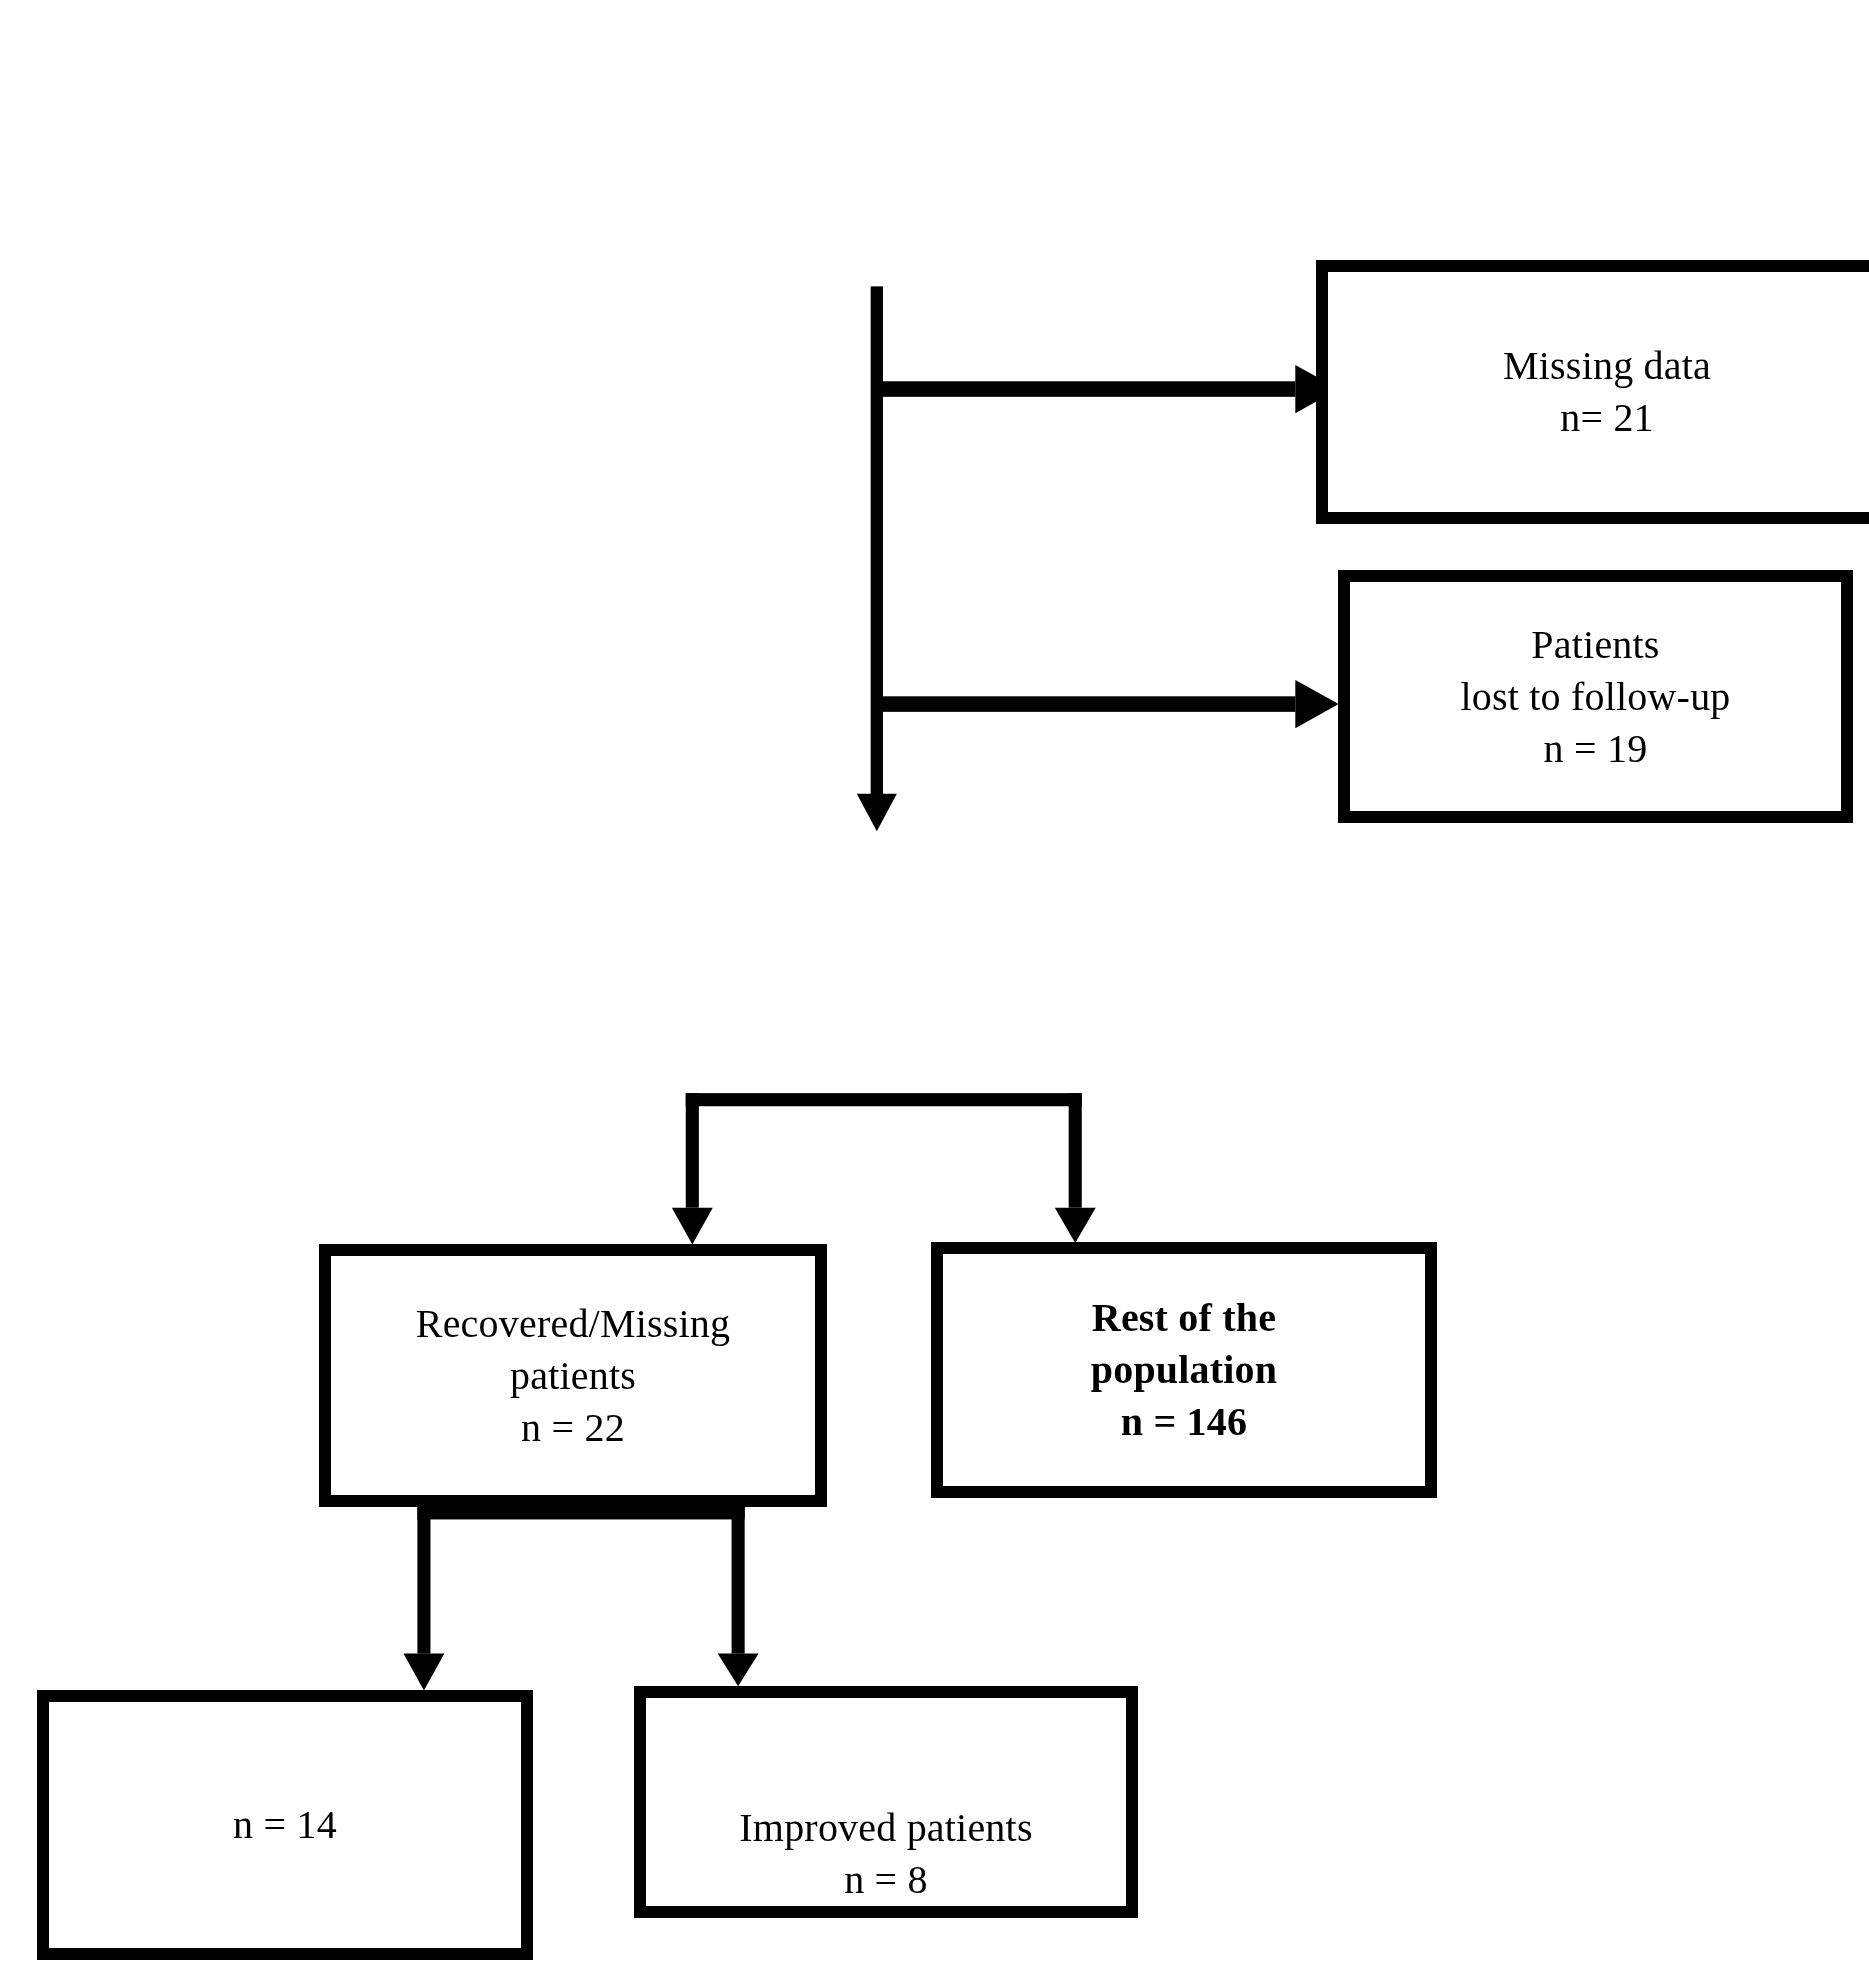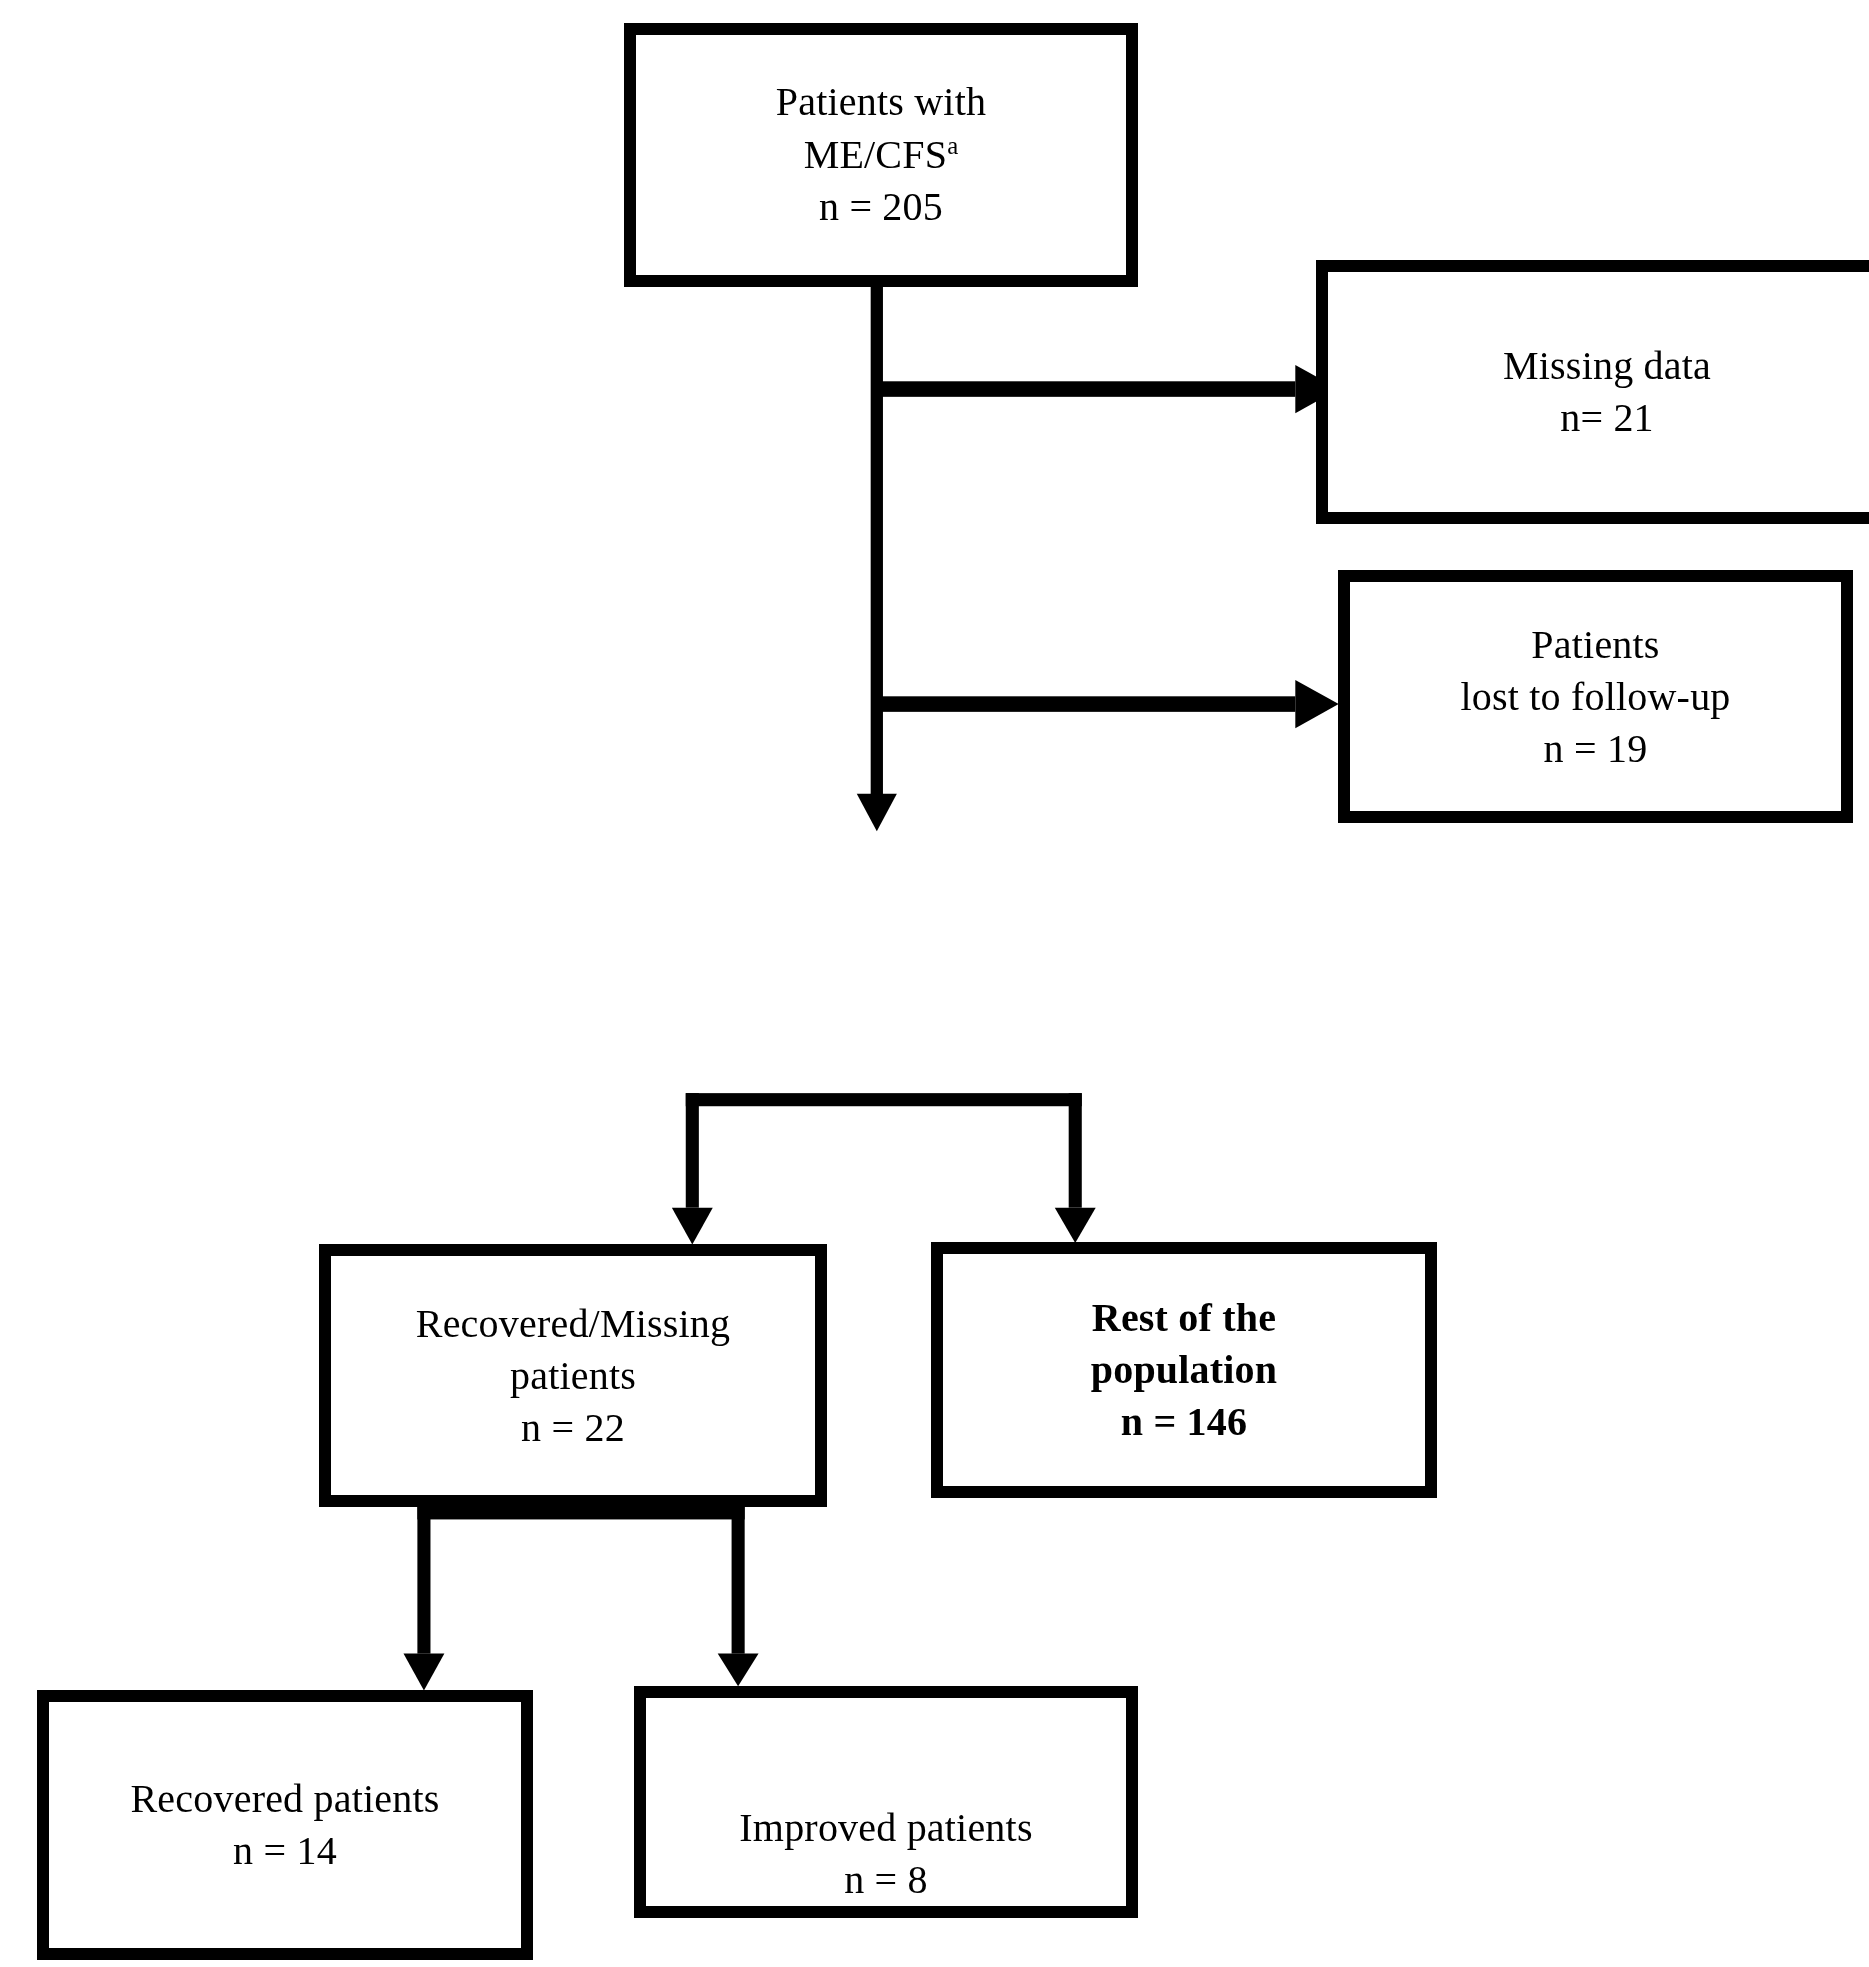--- a/index.html
+++ b/index.html
@@ -90,25 +90,20 @@
 
     <rect x="510" y="1841" width="400" height="16" fill="#000000"></rect>
 
     <rect x="510" y="1841" width="16" height="180" fill="#000000"></rect>
     <polygon points="493,2021 543,2021 518,2066" fill="#000000"></polygon>
 
     <rect x="894" y="1841" width="16" height="180" fill="#000000"></rect>
     <polygon points="877,2021 927,2021 902,2061" fill="#000000"></polygon>
   </svg>
 
-  <div class="node-box" id="node-source">
-    <span class="node-line">Patients with</span>
-    <span class="node-line"><span>ME/CFS</span><sup>a</sup></span>
-    <span class="node-line">n = 205</span>
-  </div>
 
   <div class="node-box" id="node-missing">
     <span class="node-line">Missing data</span>
     <span class="node-line">n= 21</span>
   </div>
 
   <div class="node-box" id="node-lost">
     <span class="node-line">Patients</span>
     <span class="node-line">lost to follow-up</span>
     <span class="node-line">n = 19</span>
@@ -121,21 +116,20 @@
     <span class="node-line">n = 22</span>
   </div>
 
   <div class="node-box" id="node-rest">
     <span class="node-line">Rest of the</span>
     <span class="node-line">population</span>
     <span class="node-line">n = 146</span>
   </div>
 
   <div class="node-box" id="node-recovered">
-    <span class="node-line">Recovered patients</span>
     <span class="node-line">n = 14</span>
   </div>
 
   <div class="node-box" id="node-improved">
     <span class="node-line">Improved patients</span>
     <span class="node-line">n = 8</span>
   </div>
 
 </div>
 

